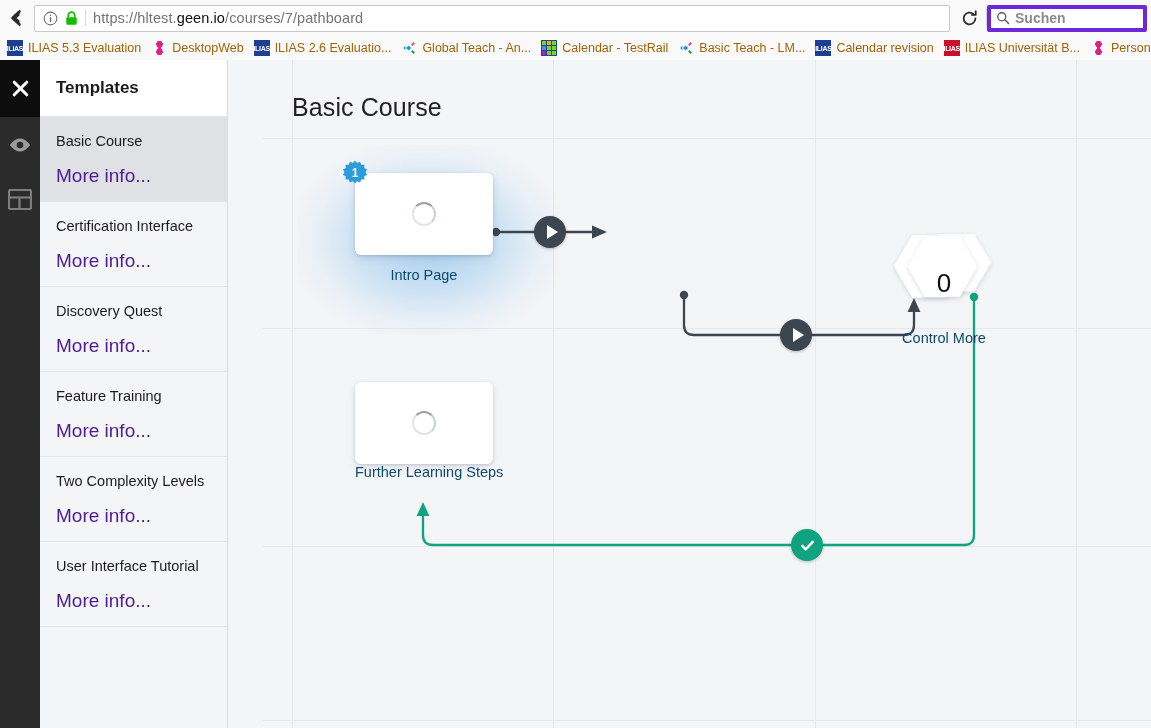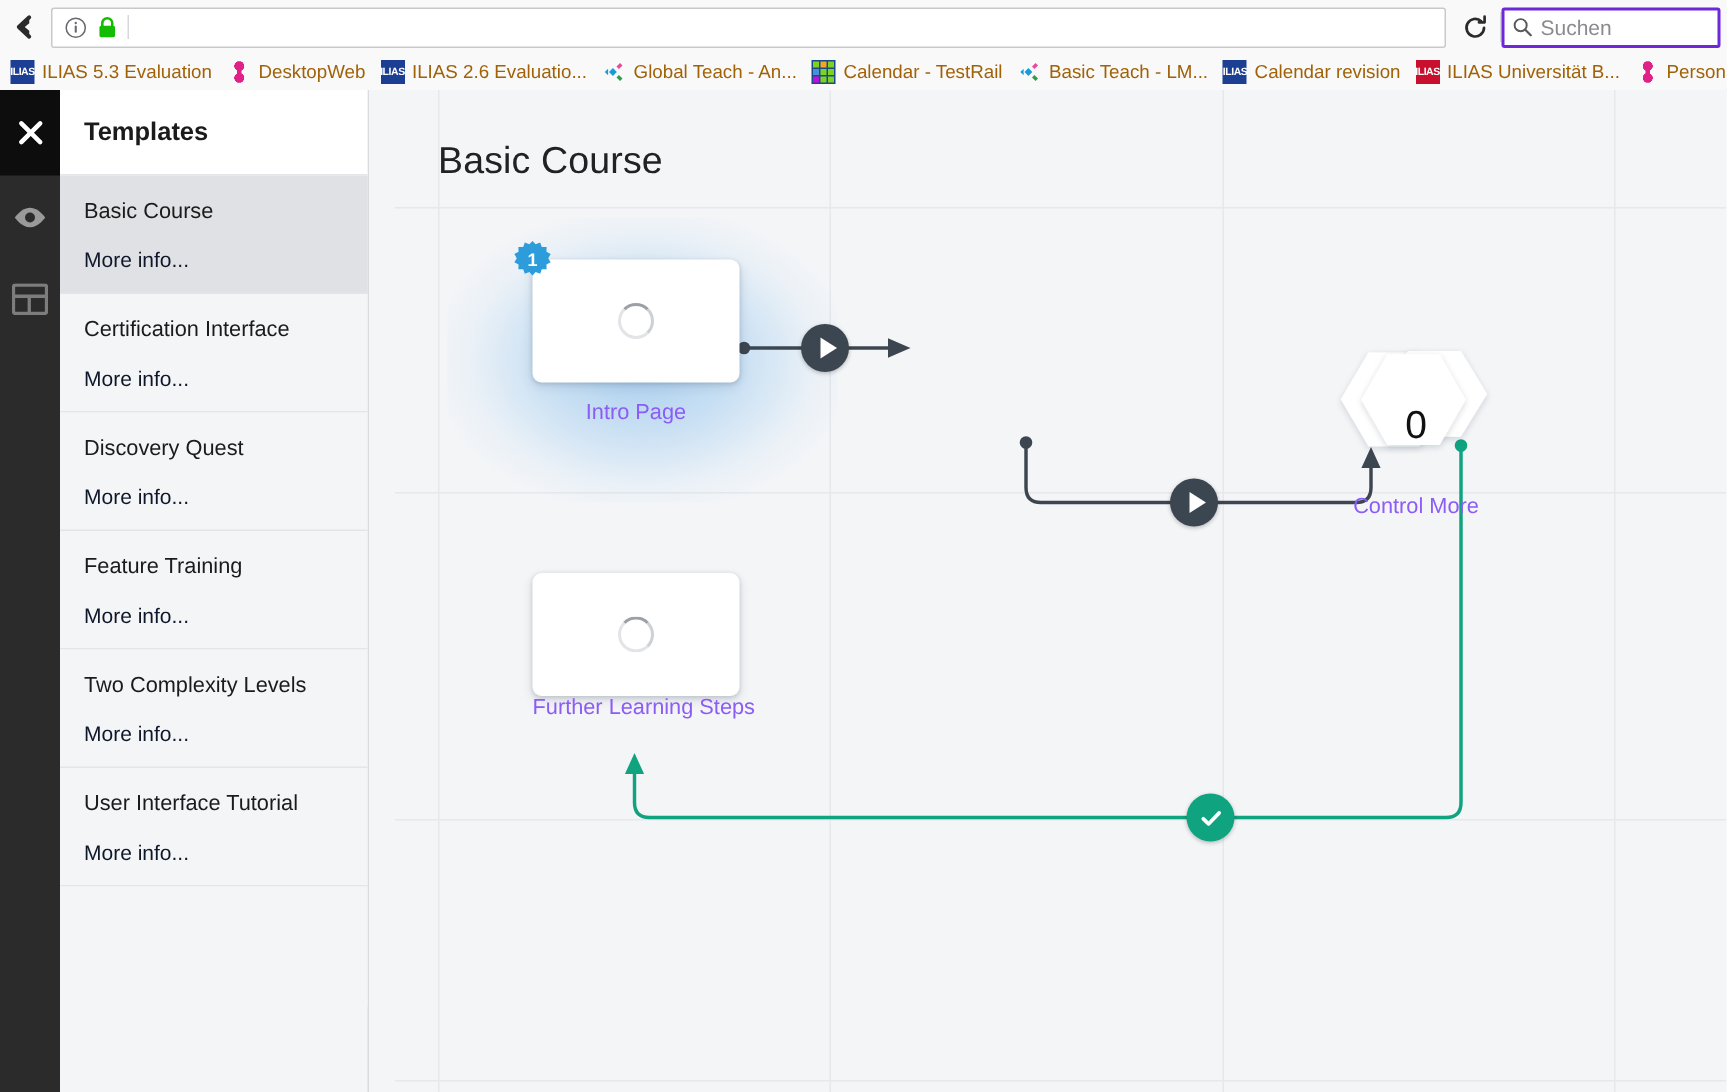--- a/index.html
+++ b/index.html
@@ -60,26 +60,26 @@
   .url-text .dim { color: #737373; }
   .reload-btn {
     width: 30px; height: 30px; flex: none;
     display: flex; align-items: center; justify-content: center;
     margin-right: 2px;
   }
   .url-divider {
     width: 1px; height: 20px; background: #d7d7db; flex: none;
   }
   .search-wrap {
-    width: 146px; height: 27px; flex: none;
+    width: 160px; height: 27px; flex: none;
     margin-right: 4px;
     background: #ffffff;
-    border: 2px solid #6d28d9;
+    border: 4px solid #6d28d9;
     border-radius: 2px;
-    display: flex; align-items: center;
+    display: flex; align-items: center; font-weight: bold;
   }
   .search-icon-box {
     width: 24px; height: 24px; flex: none;
     display: flex; align-items: center; justify-content: center;
   }
   .search-ph { font-size: 14px; color: #8b8b8f; }
 
   
   .bookmarks-bar {
     position: absolute; top: 36px; left: 0;
@@ -147,21 +147,21 @@
     display: flex; align-items: center; justify-content: center;
   }
   .rail-btn {
     width: 40px; height: 55px;
     display: flex; align-items: center; justify-content: center;
   }
 
   
   .panel {
     position: absolute; top: 0; left: 40px;
-    width: 206px; height: 668px;
+    width: 188px; height: 668px;
     background: #f4f5f7;
     border-right: 1px solid #dadce0;
   }
   .panel-head {
     height: 57px; background: #ffffff;
     display: flex; align-items: center;
     padding-left: 16px;
     border-bottom: 1px solid #e3e5e8;
   }
   .panel-title {
@@ -171,21 +171,21 @@
     padding: 16px 16px 14px 16px;
     border-bottom: 1px solid #e3e5e8;
     background: #f4f5f7;
   }
   .tpl-item.active { background: #dfe1e4; }
   .tpl-name {
     font-size: 14.5px; color: #1b1b1b;
     margin-bottom: 16px;
   }
   .tpl-more {
-    font-size: 14px; color: #0f172a;
+    font-size: 19px; color: #4c1d95;
   }
   .panel-rest {
     background: #f4f5f7; height: 80px;
   }
 
   
   .canvas {
     position: absolute; top: 0; left: 263px;
     width: 888px; height: 668px;
     background: #f4f5f7;
@@ -223,21 +223,21 @@
     transform: translate(-50%,-50%);
     width: 24px; height: 24px;
     border-radius: 50%;
     border: 2px solid #e2e4e7;
     border-top-color: #9aa0a6;
     border-right-color: #cdd1d5;
   }
   .node-label {
     position: absolute; left: 0; width: 100%;
     text-align: center;
-    font-size: 14.5px; color: #8b5cf6;
+    font-size: 14.5px; color: #0c4a6e;
     white-space: nowrap;
   }
   .stack-l1, .stack-l2 {
     position: absolute; left: 6px; right: 6px;
     height: 6px; background: #ffffff;
     border-radius: 0 0 5px 5px;
     box-shadow: 0 2px 3px rgba(20,40,70,0.10);
   }
   .stack-l2 { left: 12px; right: 12px; }
 
@@ -305,20 +305,21 @@
           <rect x="7.25" y="6.4" width="1.5" height="5.2" rx="0.7" fill="#6a6a6e"></rect>
         </svg>
       </div>
       <div class="lock-icon">
         <svg width="13" height="15" viewBox="0 0 13 15">
           <path d="M3.2 6.4 V4.4 a3.3 3.3 0 0 1 6.6 0 V6.4" fill="none" stroke="#12bc00" stroke-width="1.7"></path>
           <rect x="1.3" y="6.2" width="10.4" height="7.6" rx="1.1" fill="#12bc00"></rect>
         </svg>
       </div>
       <div class="url-sep"></div>
+      <div class="url-text"><span class="dim">https://hltest.</span><span>geen.io</span><span class="dim">/courses/7/pathboard</span></div>
     </div>
 
     <div class="reload-btn">
       <svg width="17" height="17" viewBox="0 0 18 18">
         <path d="M15.2 9 a6.2 6.2 0 1 1 -2.0 -4.6" fill="none" stroke="#2b2b2b" stroke-width="1.9" stroke-linecap="round"></path>
         <path d="M15.6 1.2 L15.6 5.2 L11.6 5.2" fill="none" stroke="#2b2b2b" stroke-width="1.9" stroke-linecap="round" stroke-linejoin="round"></path>
       </svg>
     </div>
 
     <div class="url-divider"></div>

